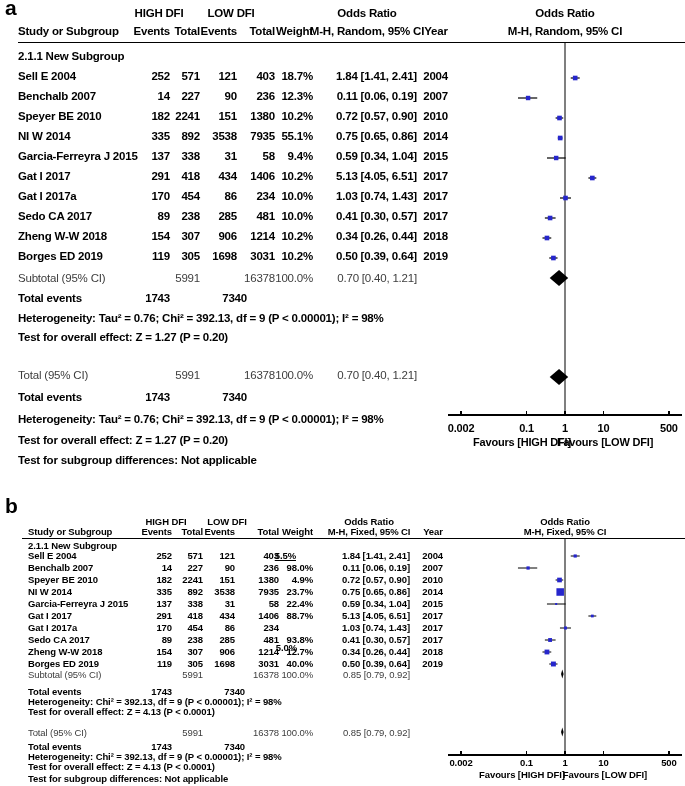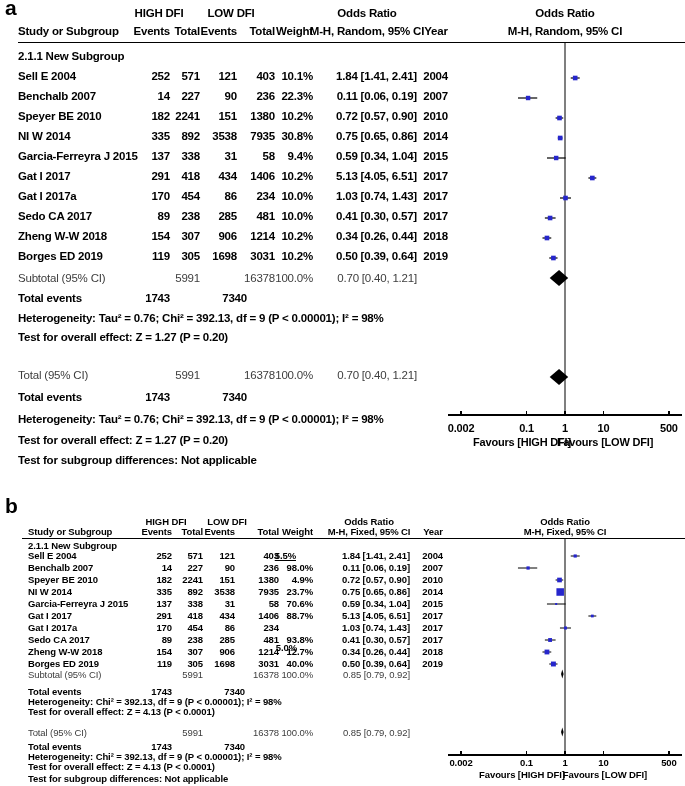--- a/index.html
+++ b/index.html
@@ -34,45 +34,45 @@
       <div class="t bold center" style="left: 367px; top: 25px;">M-H, Random, 95% CI</div>
       <div class="t bold center" style="left: 436px; top: 25px;">Year</div>
       <div class="t bold center" style="left: 565px; top: 25px;">M-H, Random, 95% CI</div>
       <div class="rule" style="left: 18px; right: 0px; top: 42px;"></div>
       <div class="t bold" style="left: 18px; top: 50px;">2.1.1 New Subgroup</div>
       <div class="t bold" style="left: 18px; top: 70px;">Sell E 2004</div>
       <div class="t bold right" style="left: 170px; top: 70px;">252</div>
       <div class="t bold right" style="left: 200px; top: 70px;">571</div>
       <div class="t bold right" style="left: 237px; top: 70px;">121</div>
       <div class="t bold right" style="left: 275px; top: 70px;">403</div>
-      <div class="t bold right" style="left: 313px; top: 70px;">10.1%</div>
+      <div class="t bold right" style="left: 313px; top: 70px;">18.7%</div>
       <div class="t bold right" style="left: 417px; top: 70px;">1.84 [1.41, 2.41]</div>
       <div class="t bold right" style="left: 448px; top: 70px;">2004</div>
       <div class="t bold" style="left: 18px; top: 90px;">Benchalb 2007</div>
       <div class="t bold right" style="left: 170px; top: 90px;">14</div>
       <div class="t bold right" style="left: 200px; top: 90px;">227</div>
       <div class="t bold right" style="left: 237px; top: 90px;">90</div>
       <div class="t bold right" style="left: 275px; top: 90px;">236</div>
-      <div class="t bold right" style="left: 313px; top: 90px;">22.3%</div>
+      <div class="t bold right" style="left: 313px; top: 90px;">12.3%</div>
       <div class="t bold right" style="left: 417px; top: 90px;">0.11 [0.06, 0.19]</div>
       <div class="t bold right" style="left: 448px; top: 90px;">2007</div>
       <div class="t bold" style="left: 18px; top: 110px;">Speyer BE 2010</div>
       <div class="t bold right" style="left: 170px; top: 110px;">182</div>
       <div class="t bold right" style="left: 200px; top: 110px;">2241</div>
       <div class="t bold right" style="left: 237px; top: 110px;">151</div>
       <div class="t bold right" style="left: 275px; top: 110px;">1380</div>
       <div class="t bold right" style="left: 313px; top: 110px;">10.2%</div>
       <div class="t bold right" style="left: 417px; top: 110px;">0.72 [0.57, 0.90]</div>
       <div class="t bold right" style="left: 448px; top: 110px;">2010</div>
       <div class="t bold" style="left: 18px; top: 130px;">NI W 2014</div>
       <div class="t bold right" style="left: 170px; top: 130px;">335</div>
       <div class="t bold right" style="left: 200px; top: 130px;">892</div>
       <div class="t bold right" style="left: 237px; top: 130px;">3538</div>
       <div class="t bold right" style="left: 275px; top: 130px;">7935</div>
-      <div class="t bold right" style="left: 313px; top: 130px;">30.8%</div>
+      <div class="t bold right" style="left: 313px; top: 130px;">55.1%</div>
       <div class="t bold right" style="left: 417px; top: 130px;">0.75 [0.65, 0.86]</div>
       <div class="t bold right" style="left: 448px; top: 130px;">2014</div>
       <div class="t bold" style="left: 18px; top: 150px;">Garcia-Ferreyra J 2015</div>
       <div class="t bold right" style="left: 170px; top: 150px;">137</div>
       <div class="t bold right" style="left: 200px; top: 150px;">338</div>
       <div class="t bold right" style="left: 237px; top: 150px;">31</div>
       <div class="t bold right" style="left: 275px; top: 150px;">58</div>
       <div class="t bold right" style="left: 313px; top: 150px;">9.4%</div>
       <div class="t bold right" style="left: 417px; top: 150px;">0.59 [0.34, 1.04]</div>
       <div class="t bold right" style="left: 448px; top: 150px;">2015</div>
@@ -223,21 +223,21 @@
       <div class="t bold right" style="left: 235px; top: 89px;">3538</div>
       <div class="t bold right" style="left: 279px; top: 89px;">7935</div>
       <div class="t bold right" style="left: 313px; top: 89px;">23.7%</div>
       <div class="t bold right" style="left: 410px; top: 89px;">0.75 [0.65, 0.86]</div>
       <div class="t bold right" style="left: 443px; top: 89px;">2014</div>
       <div class="t bold" style="left: 28px; top: 101px;">Garcia-Ferreyra J 2015</div>
       <div class="t bold right" style="left: 172px; top: 101px;">137</div>
       <div class="t bold right" style="left: 203px; top: 101px;">338</div>
       <div class="t bold right" style="left: 235px; top: 101px;">31</div>
       <div class="t bold right" style="left: 279px; top: 101px;">58</div>
-      <div class="t bold right" style="left: 313px; top: 101px;">70.6%</div>
+      <div class="t bold right" style="left: 313px; top: 101px;">22.4%</div>
       <div class="t bold right" style="left: 410px; top: 101px;">0.59 [0.34, 1.04]</div>
       <div class="t bold right" style="left: 443px; top: 101px;">2015</div>
       <div class="t bold" style="left: 28px; top: 113px;">Gat I 2017</div>
       <div class="t bold right" style="left: 172px; top: 113px;">291</div>
       <div class="t bold right" style="left: 203px; top: 113px;">418</div>
       <div class="t bold right" style="left: 235px; top: 113px;">434</div>
       <div class="t bold right" style="left: 279px; top: 113px;">1406</div>
       <div class="t bold right" style="left: 313px; top: 113px;">88.7%</div>
       <div class="t bold right" style="left: 410px; top: 113px;">5.13 [4.05, 6.51]</div>
       <div class="t bold right" style="left: 443px; top: 113px;">2017</div>

